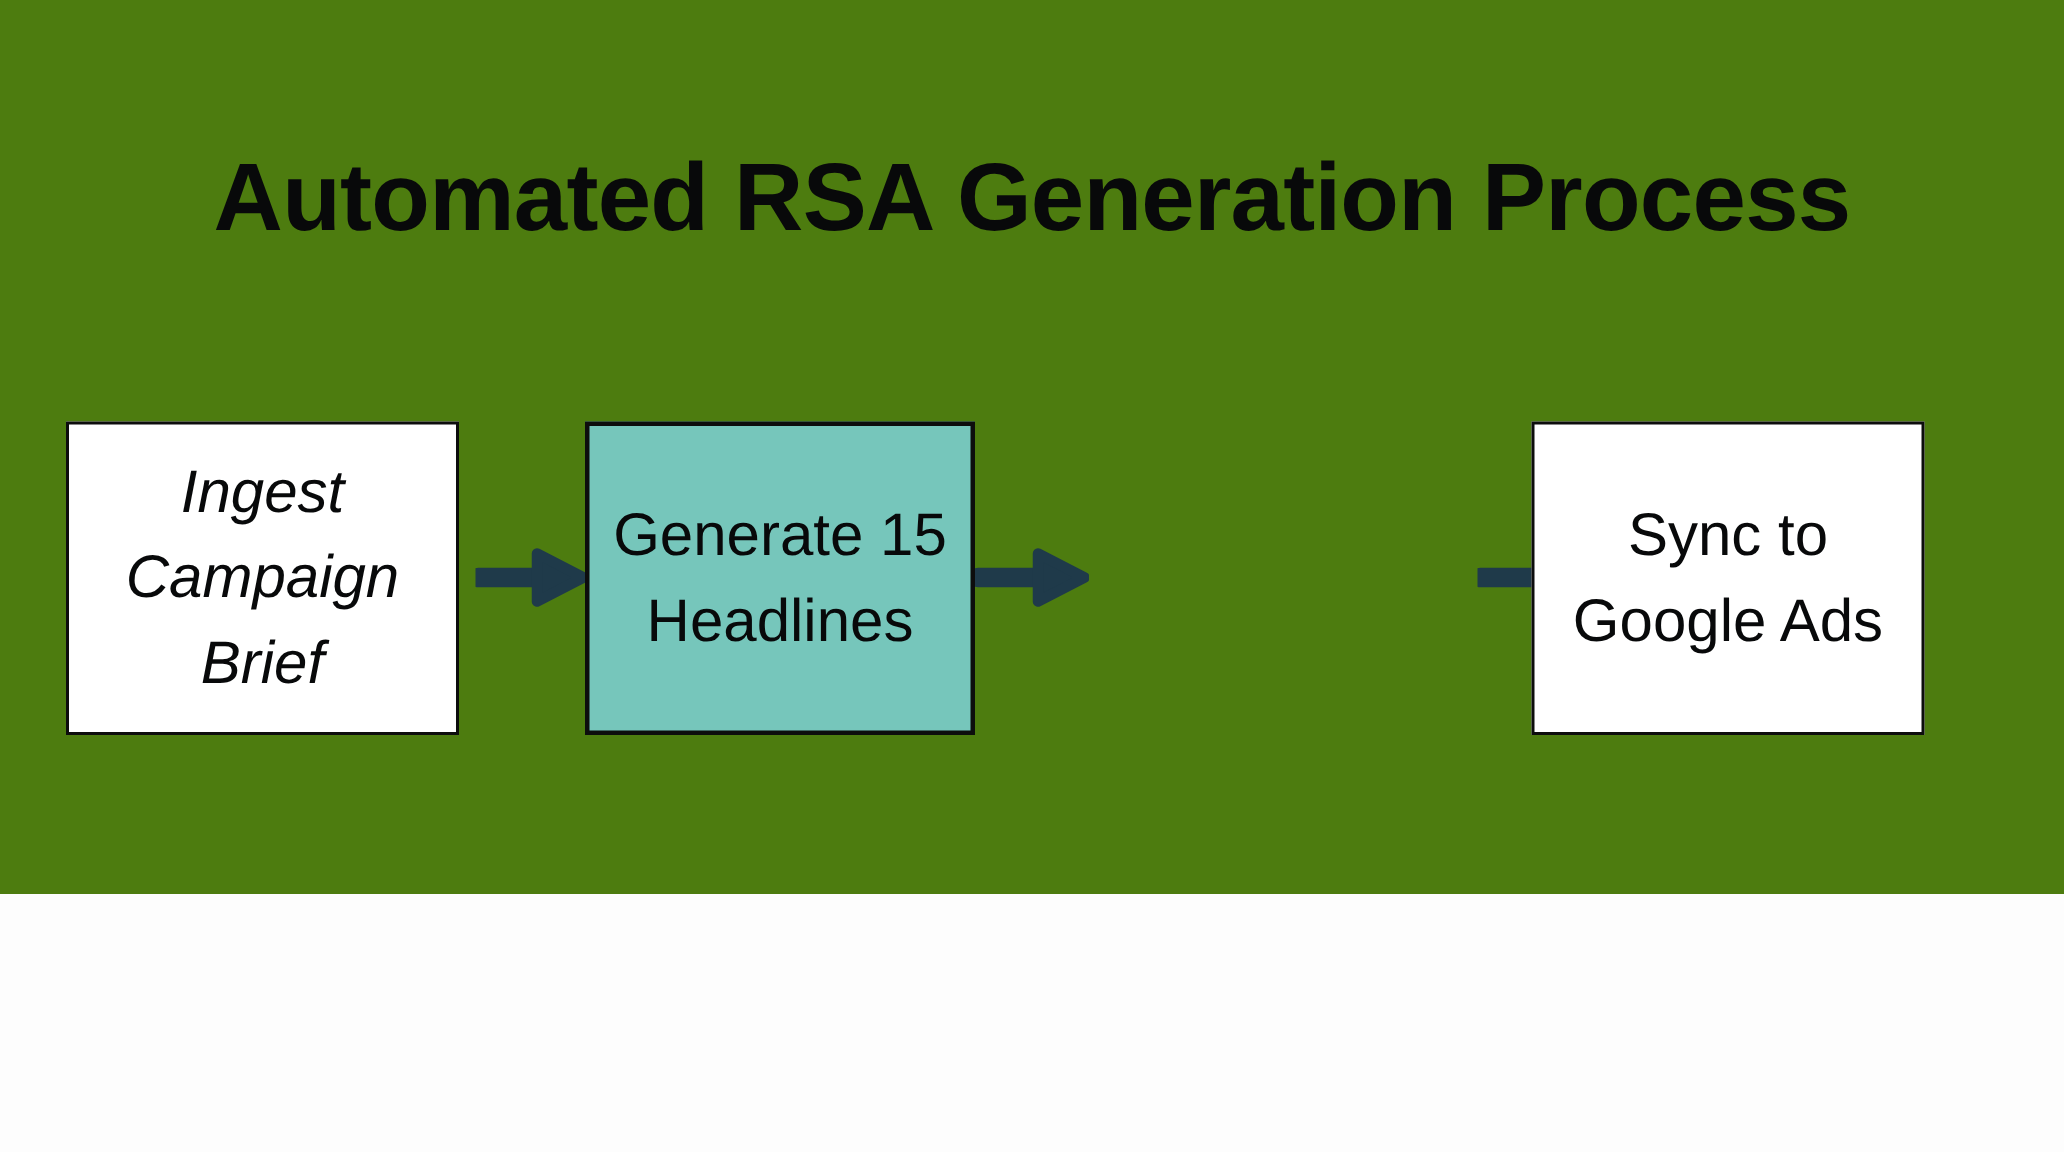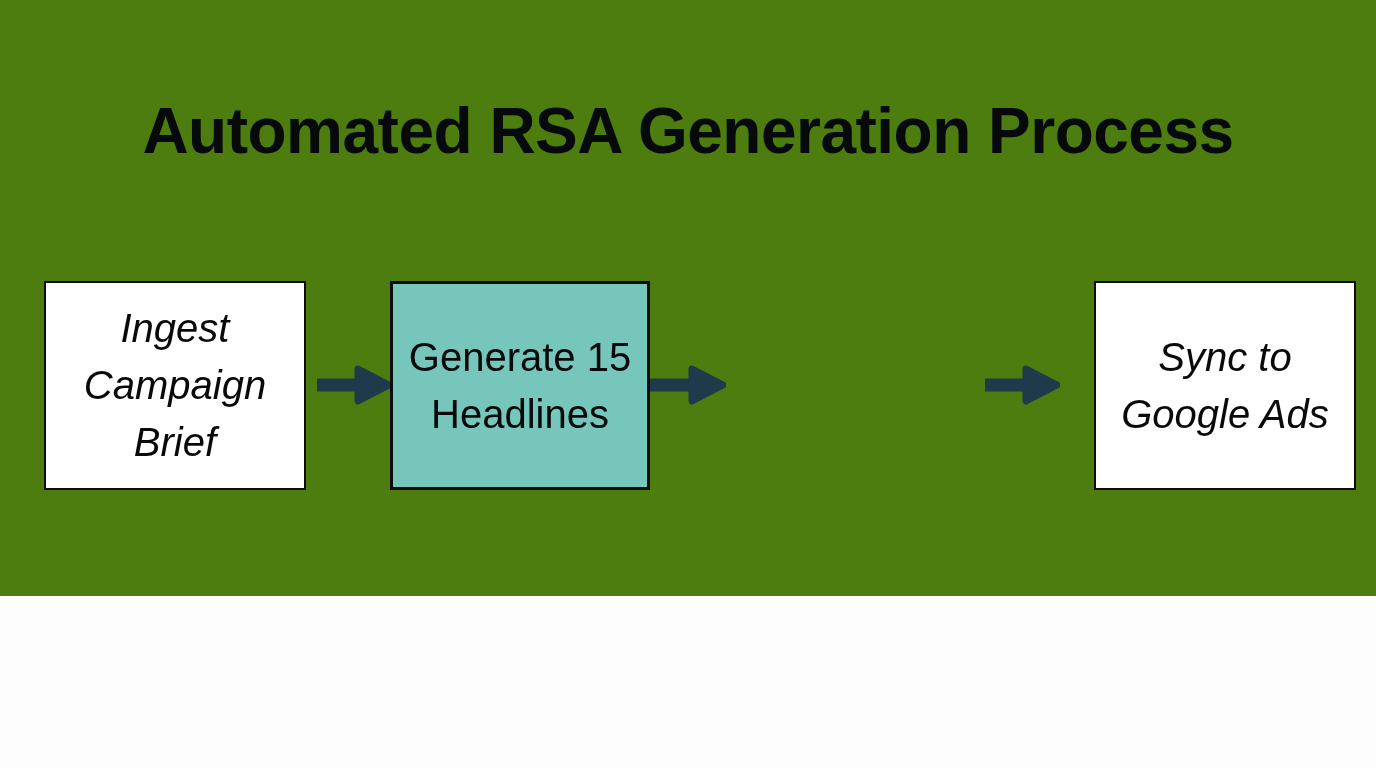--- a/index.html
+++ b/index.html
@@ -60,21 +60,21 @@
     border: 2px solid #0d0d0d;
   }
   .box-accent {
     background: #76c6bb;
     border: 3px solid #0d0d0d;
   }
 
   #box-1 { left: 44px;   width: 262px; font-style: italic; }
   #box-2 { left: 390px;  width: 260px; }
   #box-3 { left: 724px;  width: 261px; }
-  #box-4 { left: 1094px; width: 262px; font-style: italic; }
+  #box-4 { left: 1021px; width: 262px; }
 
   
   .flow-arrow {
     position: absolute;
     top: 364px;
     height: 42px;
     display: block;
   }
   #arrow-1 { left: 317px; width: 75px; }
   #arrow-2 { left: 650px; width: 76px; }

